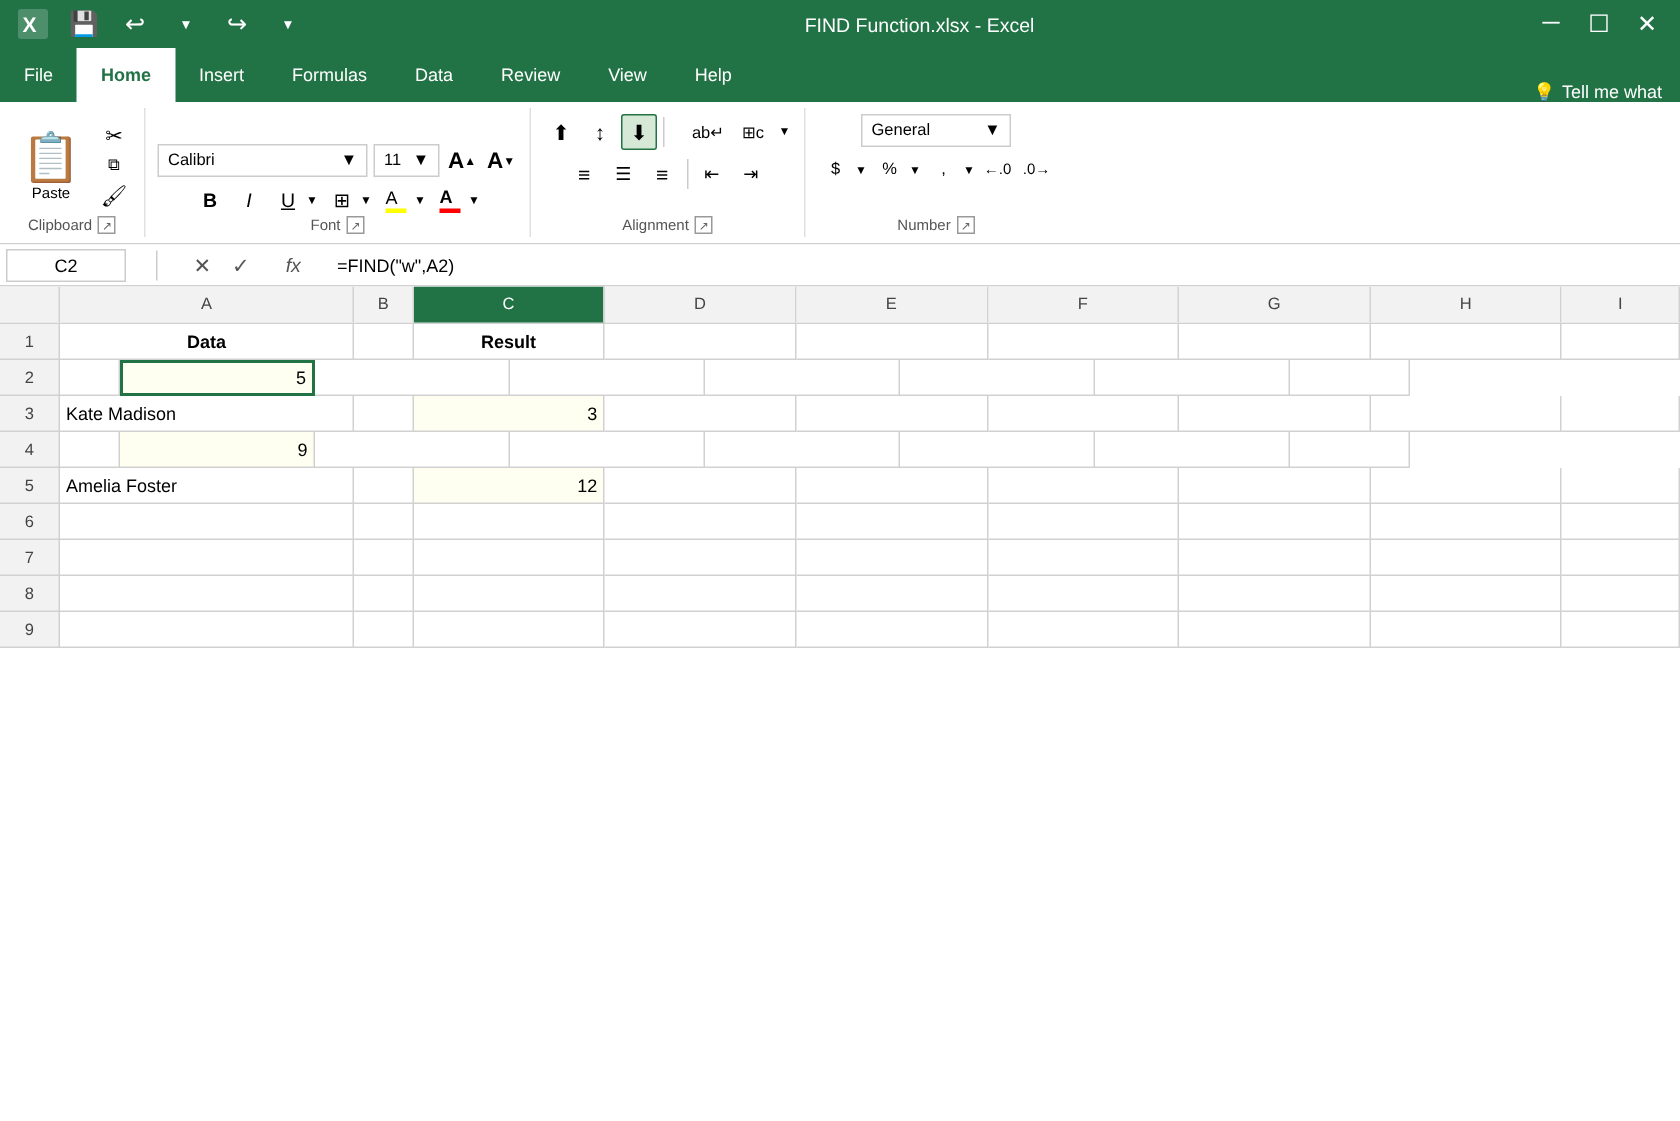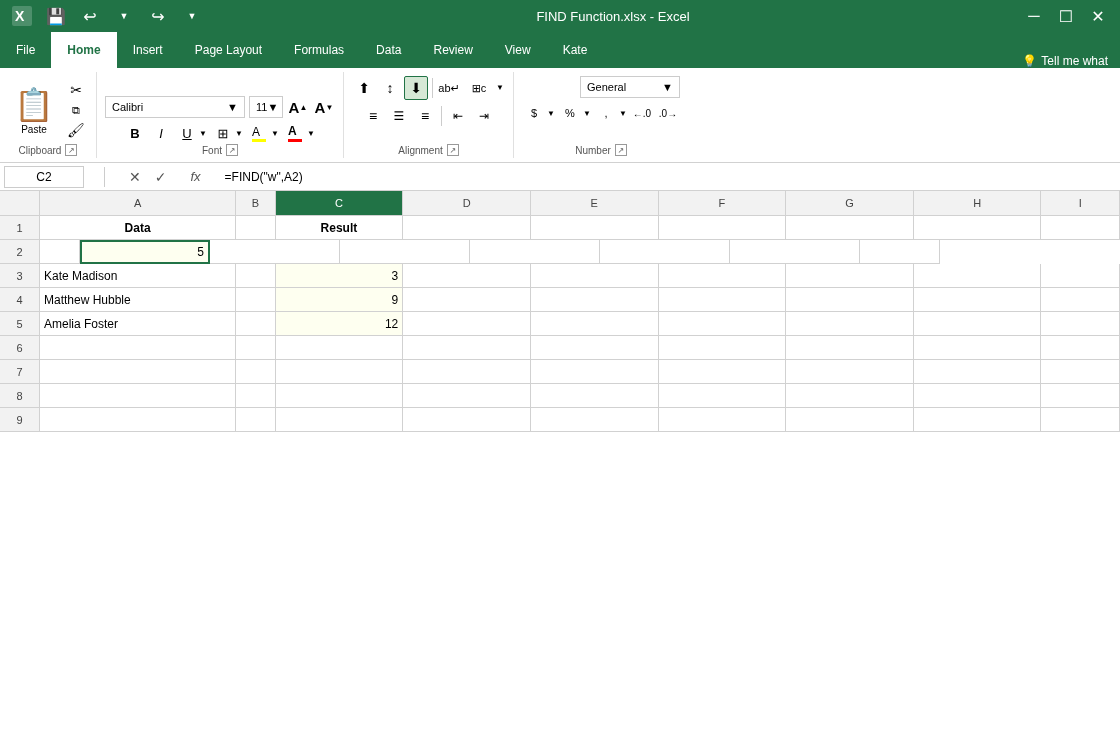--- a/index.html
+++ b/index.html
@@ -145,21 +145,21 @@
       align-items: center;
       justify-content: space-between;
       cursor: pointer;
       height: 22px;
       background: white;
     }
     .size-selector {
       border: 1px solid #ccc;
       padding: 2px 6px;
       font-size: 11px;
-      width: 34px;
+      width: 44px;
       display: flex;
       align-items: center;
       justify-content: space-between;
       cursor: pointer;
       height: 22px;
       background: white;
     }
     .font-btn {
       width: 22px;
       height: 22px;
@@ -197,21 +197,20 @@
       border: 1px solid transparent;
     }
     .align-btn.active { background: #d6e8d6; border-color: #217346; }
 
     
     .number-group-content {
       display: flex;
       flex-direction: column;
       gap: 4px;
       min-width: 120px;
-      align-items: flex-end;
     }
     .number-format-row {
       display: flex;
       align-items: center;
       gap: 4px;
     }
     .number-format-selector {
       border: 1px solid #ccc;
       padding: 2px 6px;
       font-size: 11px;
@@ -369,26 +368,25 @@
     <div class="title-icon">─</div>
     <div class="title-icon">☐</div>
     <div class="title-icon">✕</div>
   </div>
 </div>
 
 <div class="tab-row">
   <div class="tab-item">File</div>
   <div class="tab-item active">Home</div>
   <div class="tab-item">Insert</div>
-  <div class="tab-item">Page Layout</div>
   <div class="tab-item">Formulas</div>
   <div class="tab-item">Data</div>
   <div class="tab-item">Review</div>
   <div class="tab-item">View</div>
-  <div class="tab-item">Kate</div>
+  <div class="tab-item">Help</div>
   <div class="tab-tell-me">
     <span>💡</span>
     <span>Tell me what</span>
   </div>
 </div>
 
 <div class="ribbon-content">
 
   <div class="ribbon-group">
     <div class="ribbon-group-content">
@@ -463,21 +461,21 @@
     </div>
   </div>
 
   <div class="ribbon-group" style="min-width:160px;">
     <div class="ribbon-group-content align-group-content">
       <div class="align-row">
         <div class="align-btn">⬆</div>
         <div class="align-btn">↕</div>
         <div class="align-btn active">⬇</div>
         <div style="width:1px; background:#ccc; height:20px; margin:0 2px;"></div>
-        <div class="align-btn" style="font-size:11px;">ab↵</div>
+        <div class="align-btn" style="font-size:11px;margin-left:13px;">ab↵</div>
         <div class="btn-with-dropdown">
           <div class="align-btn" style="font-size:11px; width:32px;">⊞c</div>
           <div class="dropdown-arrow">▼</div>
         </div>
       </div>
       <div class="align-row">
         <div class="align-btn">≡</div>
         <div class="align-btn" style="font-size:12px;">☰</div>
         <div class="align-btn">≡</div>
         <div style="width:1px; background:#ccc; height:20px; margin:0 2px;"></div>
@@ -593,23 +591,20 @@
     <div class="cell cell-col-d"></div>
     <div class="cell cell-col-e"></div>
     <div class="cell cell-col-f"></div>
     <div class="cell cell-col-g"></div>
     <div class="cell cell-col-h"></div>
     <div class="cell cell-col-i"></div>
   </div>
 
   <div class="sheet-row">
     <div class="row-header">4</div>
-    <div class="cell cell-col-a">
-        <span>Matthew Hubble</span>
-      </div>
     <div class="cell" style="width:40px;"></div>
     <div class="cell cell-col-c right-align highlighted">
         <span>9</span>
       </div>
     <div class="cell cell-col-d"></div>
     <div class="cell cell-col-e"></div>
     <div class="cell cell-col-f"></div>
     <div class="cell cell-col-g"></div>
     <div class="cell cell-col-h"></div>
     <div class="cell cell-col-i"></div>

